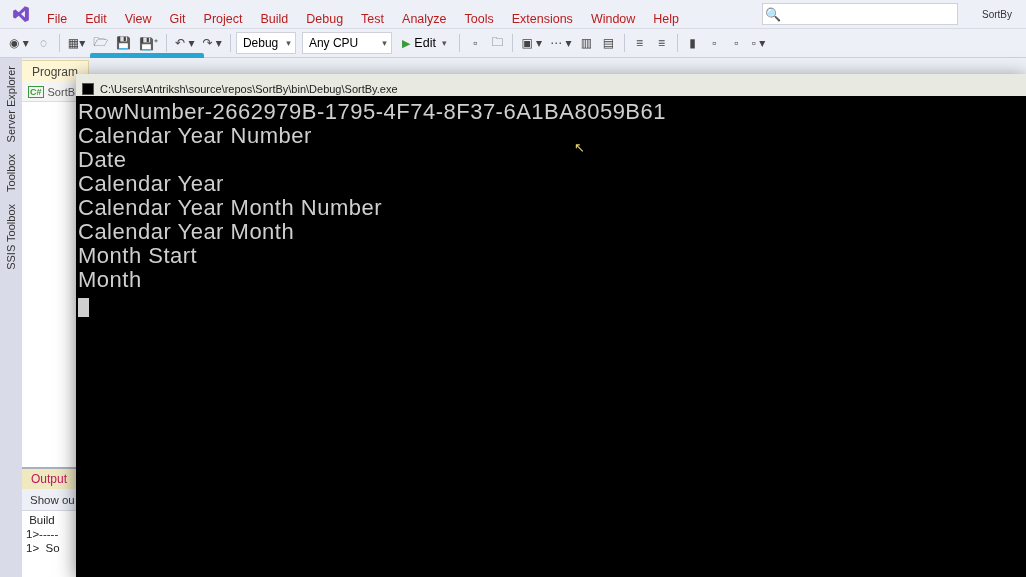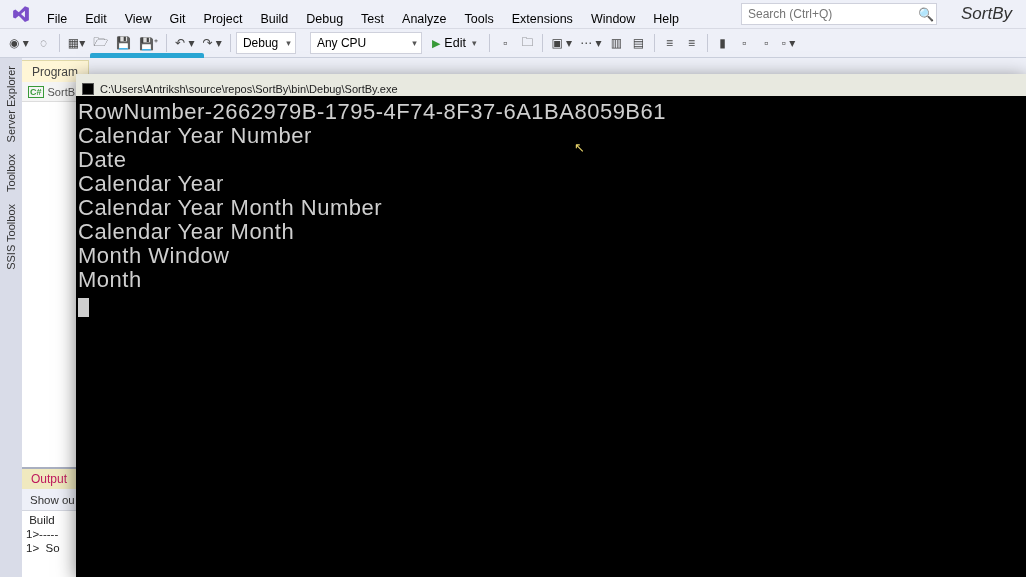--- a/index.html
+++ b/index.html
@@ -1,25 +1,25 @@
 <!DOCTYPE html>
 <html><head>
 <meta charset="utf-8">
 <style>
   * { margin:0; padding:0; box-sizing:border-box; font-family:"Segoe UI",Tahoma,sans-serif; }
   html,body { width:1026px; height:577px; overflow:hidden; background:#eef0f8; }
   
   .menubar { display:flex; align-items:center; height:28px; background:#eef0f8; padding-left:4px; }
   .vs-logo { width:22px; height:22px; margin:0 6px; display:flex; align-items:center; justify-content:center; }
-  .menubar .menu-item { padding:4px 9px; font-size:12.5px; color:#000000; cursor:default;margin-top:10px; }
+  .menubar .menu-item { padding:4px 9px; font-size:12.5px; color:#b91c1c; cursor:default;margin-top:10px; }
   .menubar .spacer { flex:1; }
   .searchbox { display:flex; align-items:center; width:196px; height:22px; background:#fff; border:1px solid #cfd1dc; margin-right:10px; }
   .searchbox input { flex:1; border:none; outline:none; font-size:12px; padding:0 6px; color:#888; background:transparent; }
   .searchbox .mag { width:20px; text-align:center; font-size:13px; color:#555; }
-  .solution-name { padding:4px 14px; font-size:17px; color:#333;font-style:italic; }
+  .solution-name { padding:4px 14px; font-size:10px; color:#333; }
   
   .toolbar { display:flex; align-items:center; height:30px; background:#eef0f8; border-top:1px solid #d8dae4; border-bottom:1px solid #cbd0dd; padding:0 6px; gap:2px; }
   .toolbar .tbtn { min-width:20px; height:22px; display:flex; align-items:center; justify-content:center; font-size:12px; color:#444; padding:0 3px; }
   .toolbar .sep { width:1px; height:18px; background:#c6c9d6; margin:0 3px; }
   .toolbar .combo { height:22px; border:1px solid #cfd1dc; background:#fff; font-size:12px; display:flex; align-items:center; padding:0 18px 0 6px; position:relative; }
   .toolbar .combo::after { content:"▾"; position:absolute; right:4px; font-size:9px; color:#555; }
   .start-btn { display:flex; align-items:center; gap:4px; padding:0 8px; height:22px; font-size:12.5px; }
   .start-btn .tri { color:#389a38; font-size:11px; }
   .start-btn::after { content:"▾"; font-size:9px; color:#555; margin-left:2px;}
   .ico-blue { color:#2976c4; }
@@ -66,40 +66,39 @@
   <div class="menu-item">Build</div>
   <div class="menu-item">Debug</div>
   <div class="menu-item">Test</div>
   <div class="menu-item">Analyze</div>
   <div class="menu-item">Tools</div>
   <div class="menu-item">Extensions</div>
   <div class="menu-item">Window</div>
   <div class="menu-item">Help</div>
   <div class="spacer"></div>
   <div class="searchbox">
-    <input placeholder="Search (Ctrl+Q)" style="">
     <span class="mag">🔍</span>
   </div>
   <div class="solution-name">SortBy</div>
 </div>
 
 <div class="toolbar">
   <div class="tbtn ico-blue">◉ ▾</div>
   <div class="tbtn ico-gray">◌</div>
   <div class="sep"></div>
   <div class="tbtn ico-orange">▦▾</div>
   <div class="tbtn ico-orange">🗁</div>
   <div class="tbtn ico-blue">💾</div>
   <div class="tbtn ico-blue">💾⁺</div>
   <div class="sep"></div>
   <div class="tbtn ico-blue">↶ ▾</div>
   <div class="tbtn ico-gray">↷ ▾</div>
   <div class="sep"></div>
   <div class="combo" style="width:60px">Debug</div>
-  <div class="combo" style="width:112px; margin-left:12px">Any CPU</div>
+  <div class="combo" style="width:90px; margin-left:4px">Any CPU</div>
   <div class="start-btn">
     <span class="tri">▶</span>
     <span>Edit</span>
   </div>
   <div class="sep"></div>
   <div class="tbtn ico-gray">▫</div>
   <div class="tbtn ico-orange">🗀</div>
   <div class="sep"></div>
   <div class="tbtn ico-blue">▣ ▾</div>
   <div class="tbtn ico-gray">⋯ ▾</div>
@@ -148,19 +147,19 @@
     <span class="cicon"></span>
     <span>C:\Users\Antriksh\source\repos\SortBy\bin\Debug\SortBy.exe</span>
   </div>
   <div class="console-body">
     <div class="ln">RowNumber-2662979B-1795-4F74-8F37-6A1BA8059B61</div>
     <div class="ln">Calendar Year Number</div>
     <div class="ln">Date</div>
     <div class="ln">Calendar Year</div>
     <div class="ln">Calendar Year Month Number</div>
     <div class="ln">Calendar Year Month</div>
-    <div class="ln">Month Window</div>
+    <div class="ln">Month Start</div>
     <div class="ln">Month</div>
     <span class="console-cursor"></span>
   </div>
 </div>
 
 <div class="mouse-cursor">↖</div>
 
 </body></html>

